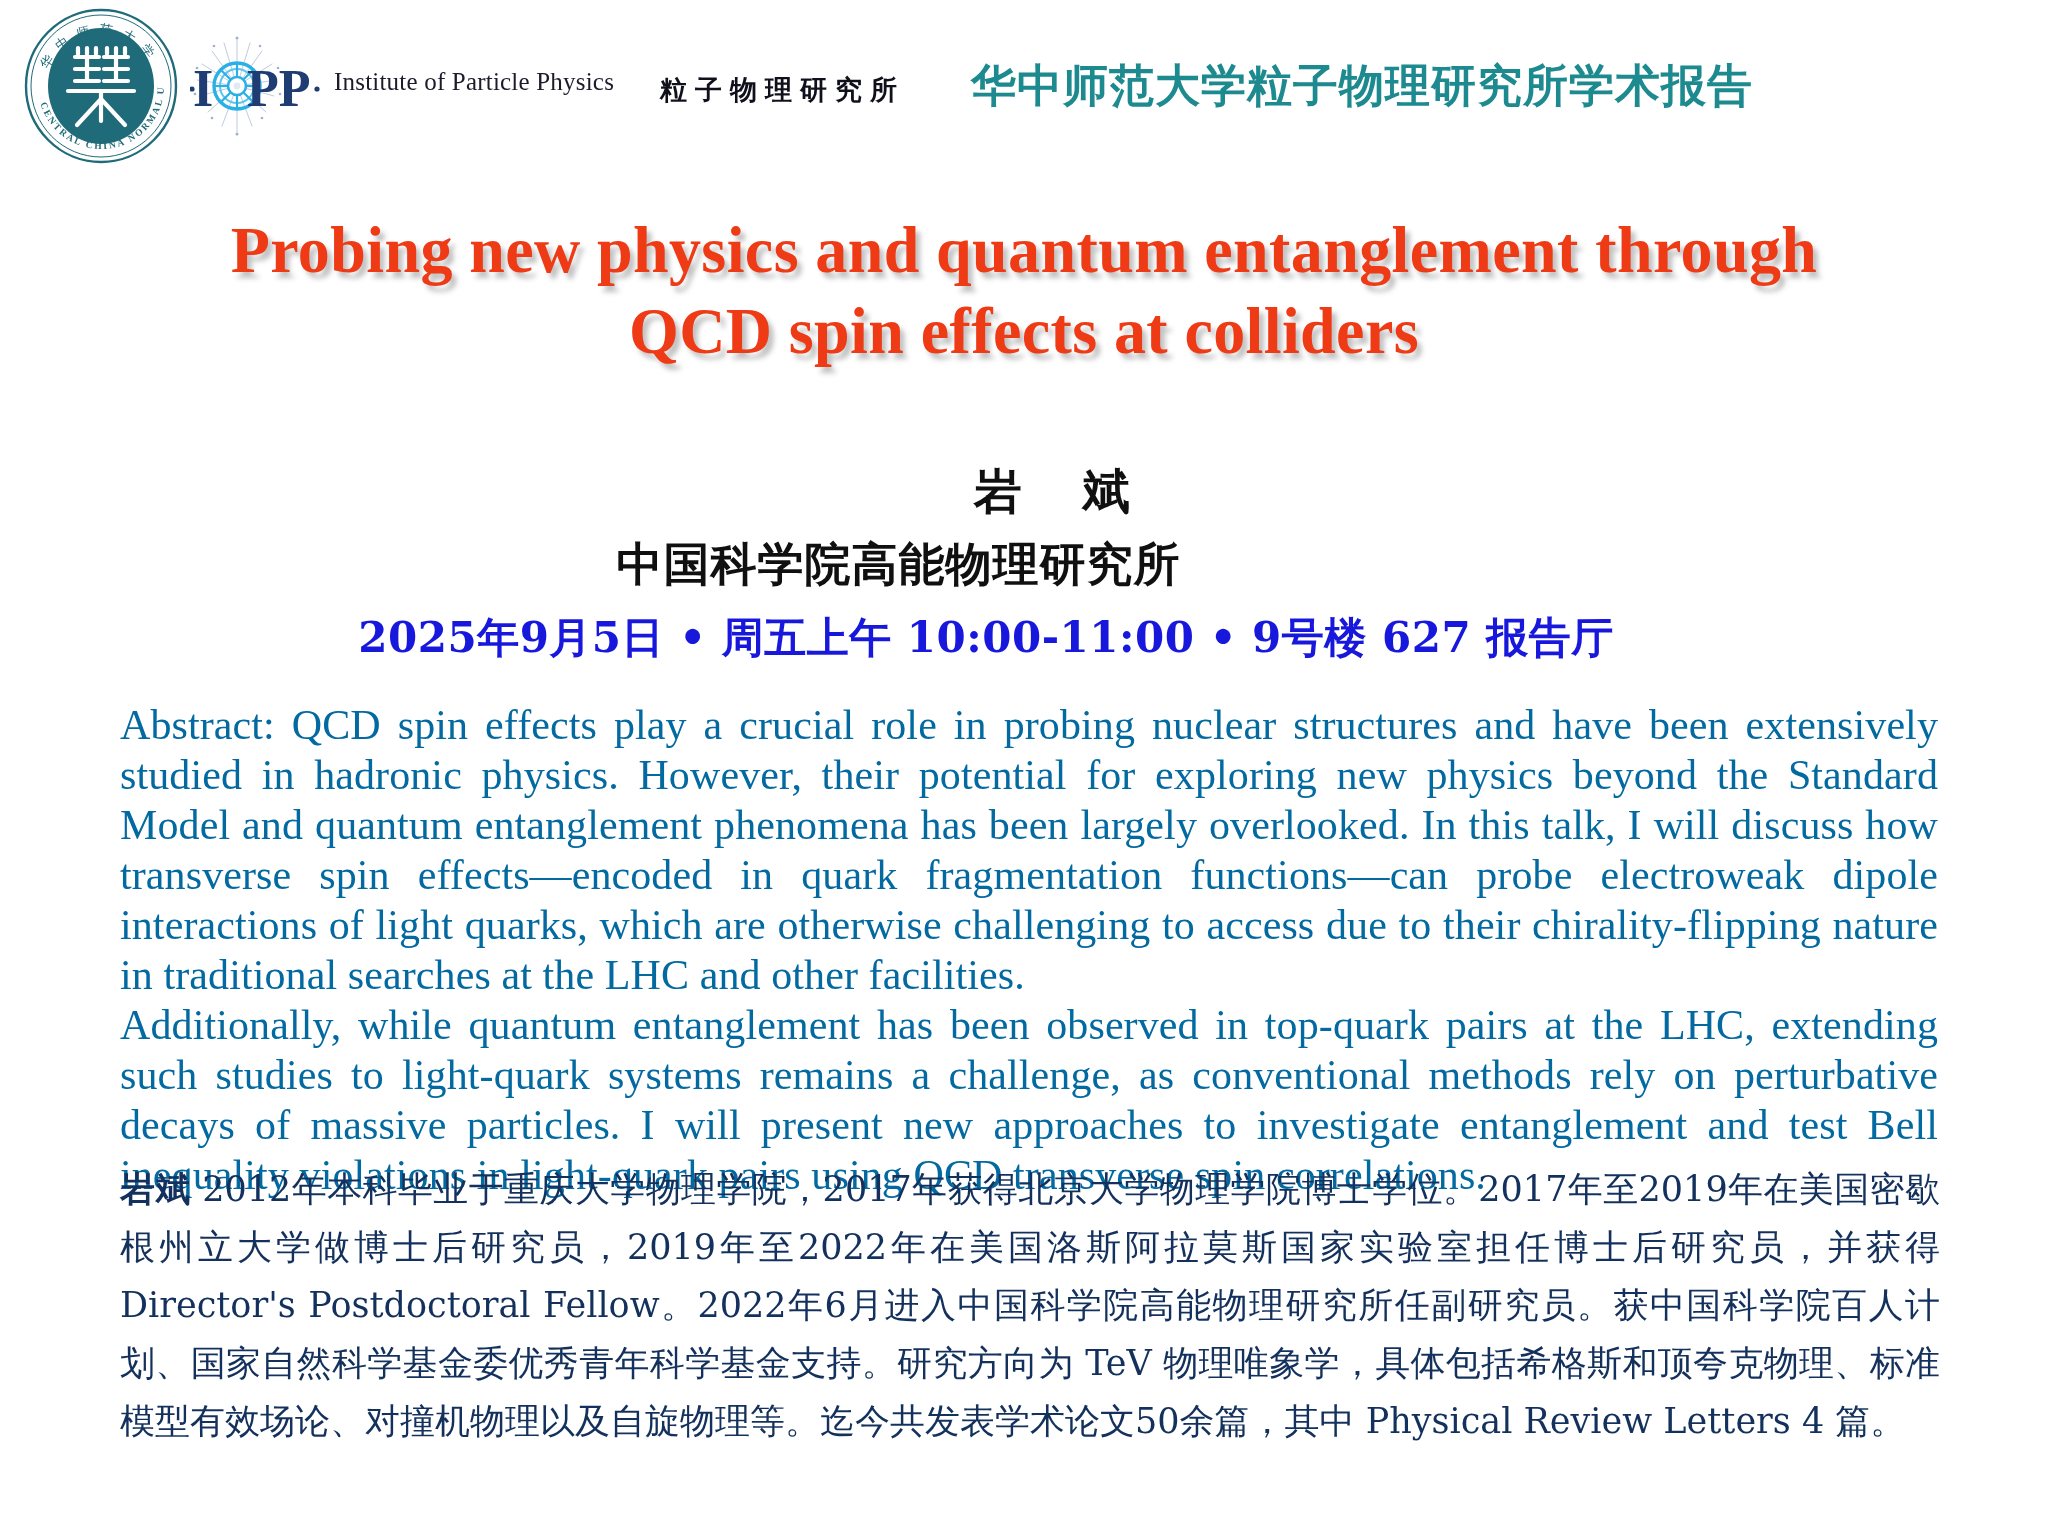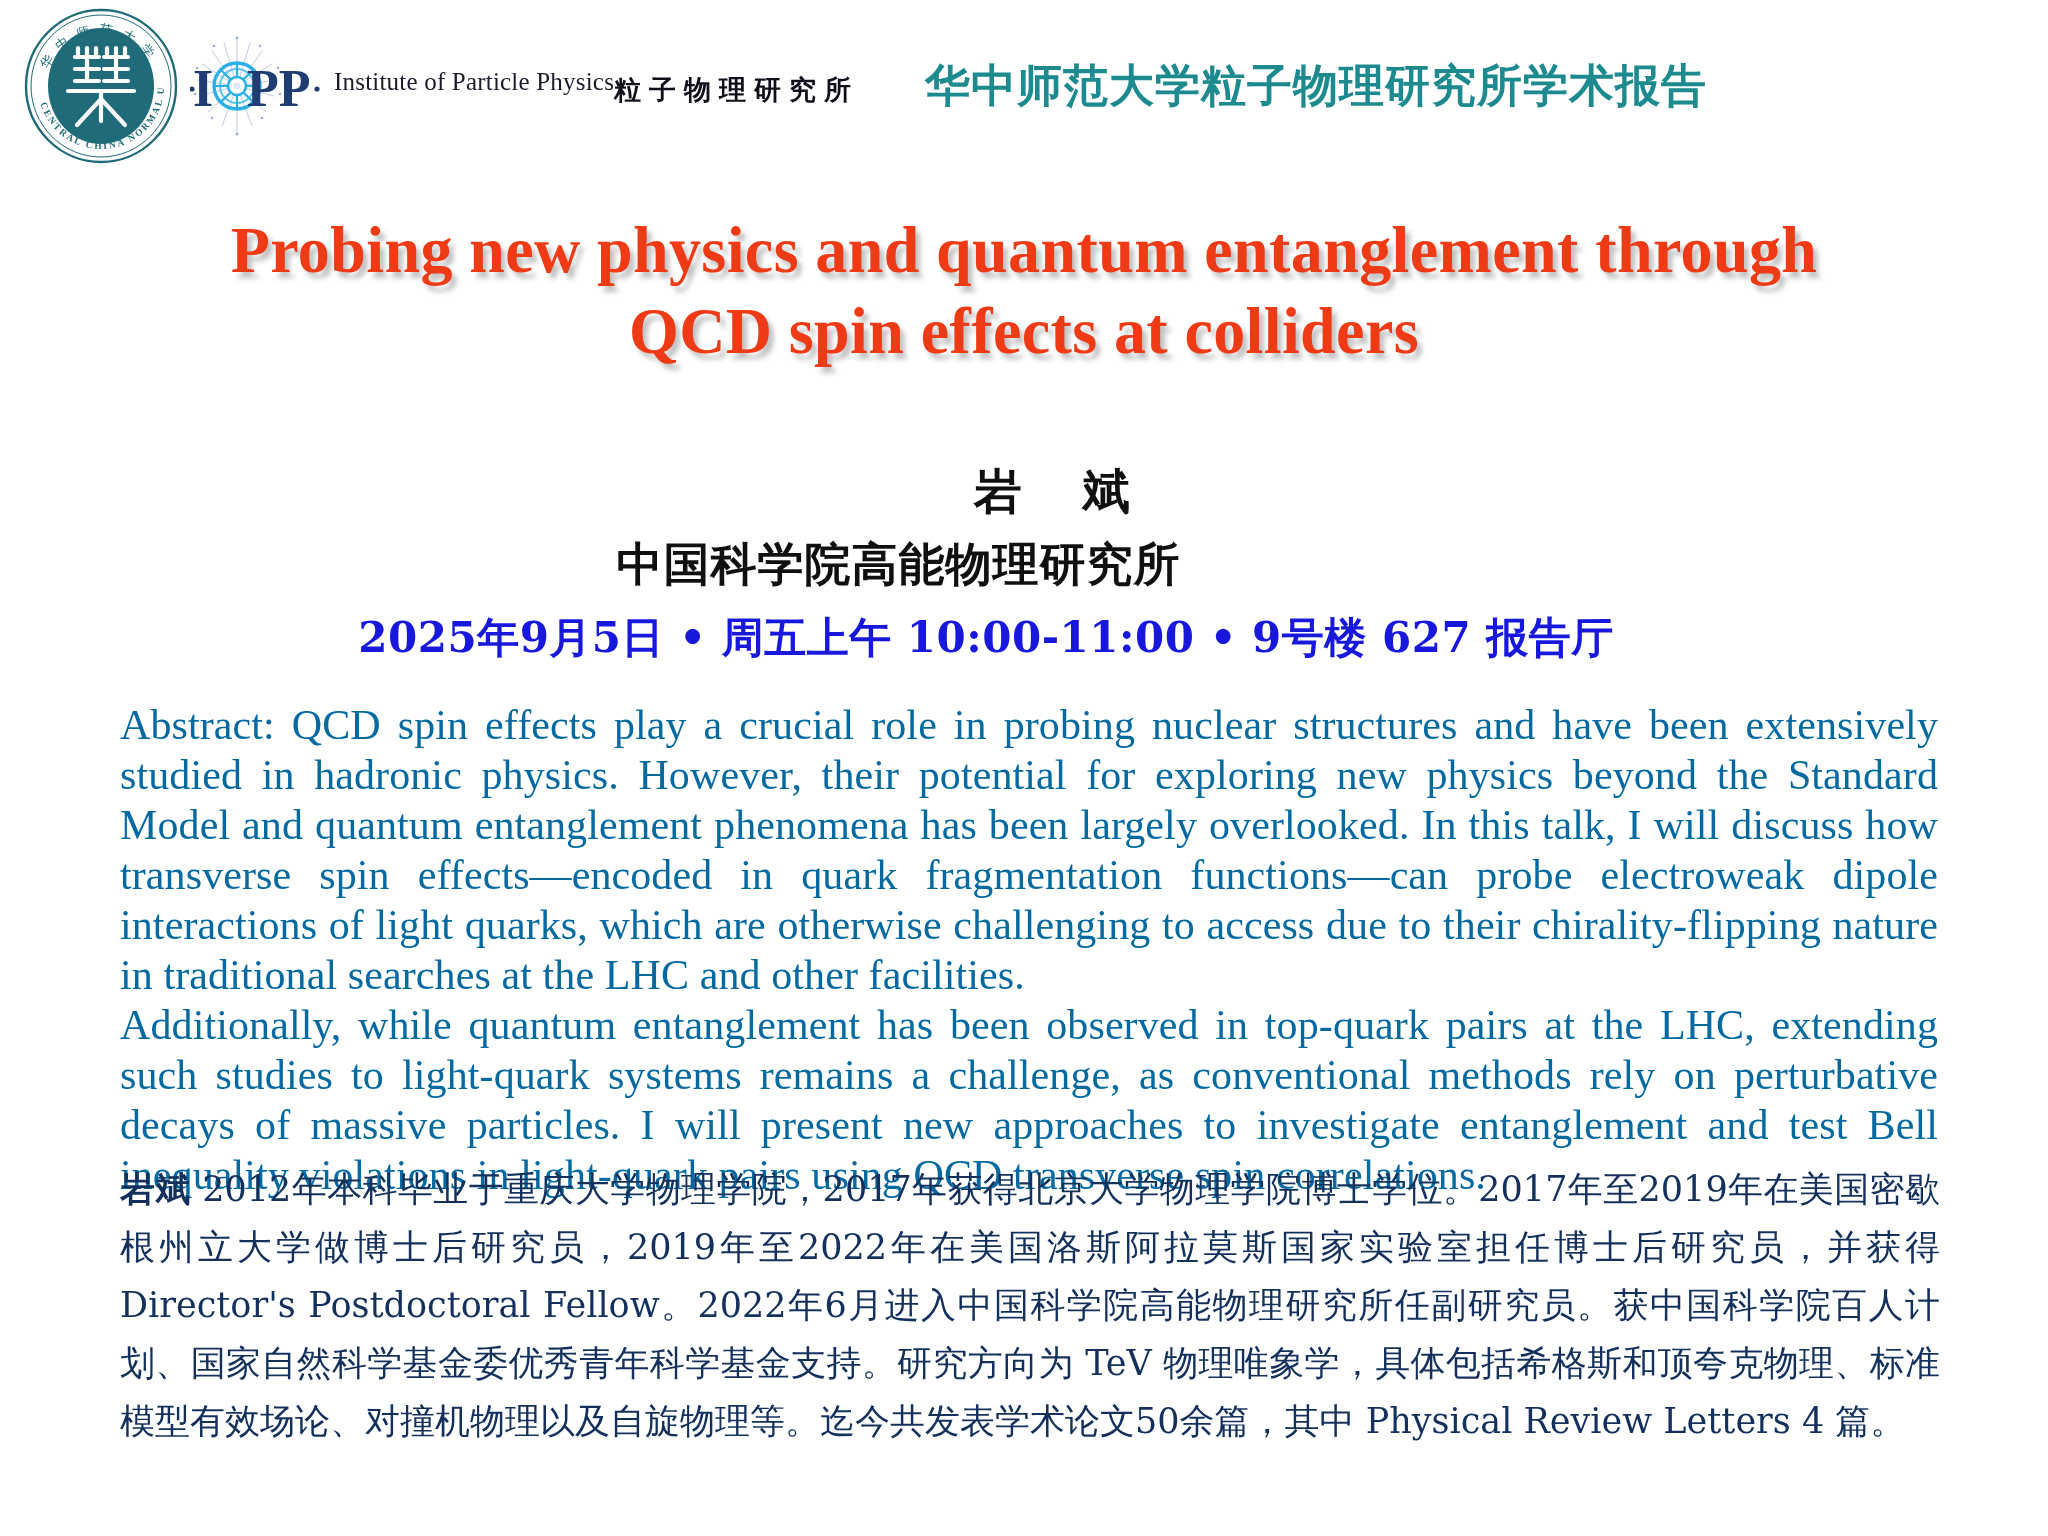--- a/index.html
+++ b/index.html
@@ -75,20 +75,21 @@
     white-space: nowrap;
   }
   .iopp-cn {
     margin-top: 7px;
     font-family: "DejaVu Sans", sans-serif;
     font-size: 27px;
     font-weight: 700;
     color: #10101c;
     letter-spacing: 8px;
     white-space: nowrap;
+    margin-left: 46px;
   }
 
   .header-title {
     margin-left: 66px;
     font-family: "DejaVu Serif", serif;
     font-size: 45px;
     font-weight: 700;
     color: #1c8a8f;
     letter-spacing: 1px;
     white-space: nowrap;

